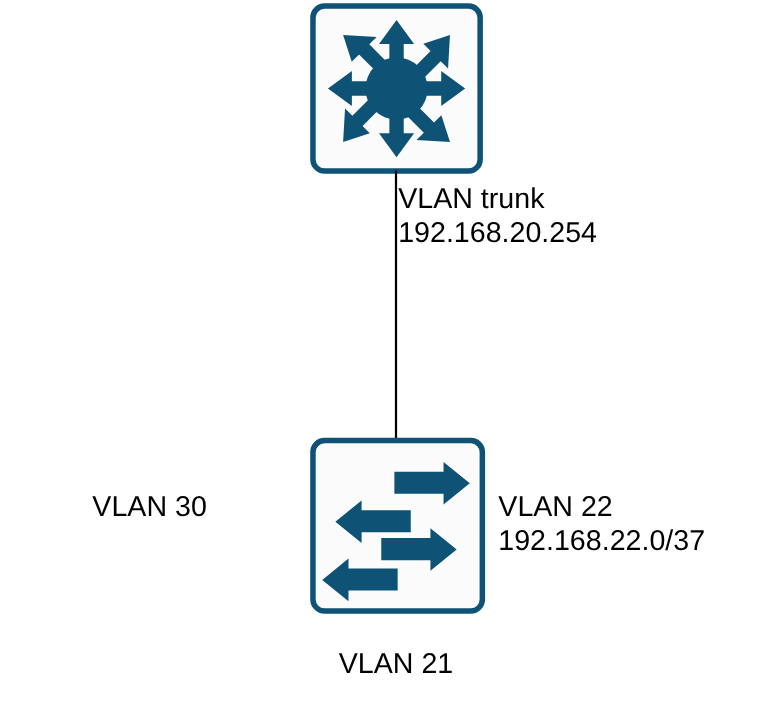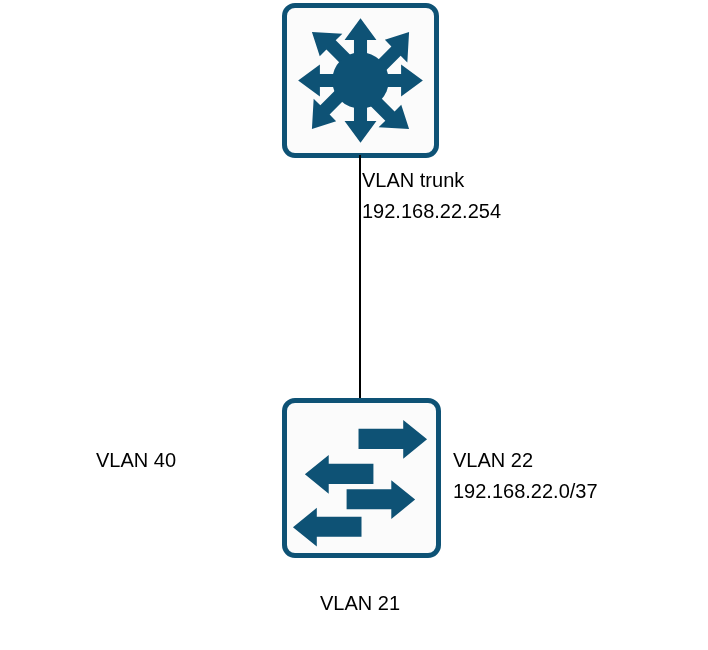--- a/index.html
+++ b/index.html
@@ -56,21 +56,21 @@
     top: 155px;
     width: 2px;
     height: 246px;
     background: #000000;
   }
 
   
   .label {
     position: absolute;
     color: #000000;
-    font-size: 20px;
+    font-size: 26px;
     line-height: 31px;
     white-space: nowrap;
   }
   .label .line { display: block; }
 
   #trunk-label {
     left: 362px;
     top: 165px;
     text-align: left;
   }
@@ -121,40 +121,40 @@
 
         <circle cx="50" cy="50" r="19.5"></circle>
       </g>
     </svg>
   </div>
 
   <div id="trunk-link"></div>
 
   <div id="trunk-label" class="label">
     <span class="line">VLAN trunk</span>
-    <span class="line">192.168.22.254</span>
+    <span class="line">192.168.20.254</span>
   </div>
 
   <div id="switch-device" class="device" style="border-color:#0e5275;">
     <svg class="device-icon" viewBox="0 0 100 100" xmlns="http://www.w3.org/2000/svg">
       <g fill="#0e5275">
 
         <path d="M48 17 L48 30.5 L78 30.5 L78 37 L94 24 L78 11 L78 17 Z"></path>
 
         <path d="M58 40.5 L58 54 L28 54 L28 60.5 L12 47.5 L28 34.5 L28 40.5 Z"></path>
 
         <path d="M40 57.5 L40 71 L70 71 L70 77.5 L86 64.5 L70 51.5 L70 57.5 Z"></path>
 
         <path d="M50 76 L50 89.5 L20 89.5 L20 96 L4 83 L20 70 L20 76 Z"></path>
       </g>
     </svg>
   </div>
 
   <div id="vlan20-label" class="label">
-    <span class="line">VLAN 40</span>
+    <span class="line">VLAN 30</span>
   </div>
 
   <div id="vlan22-label" class="label">
     <span class="line">VLAN 22</span>
     <span class="line">192.168.22.0/37</span>
   </div>
 
   <div id="vlan21-label" class="label">
     <span class="line">VLAN 21</span>
   </div>

